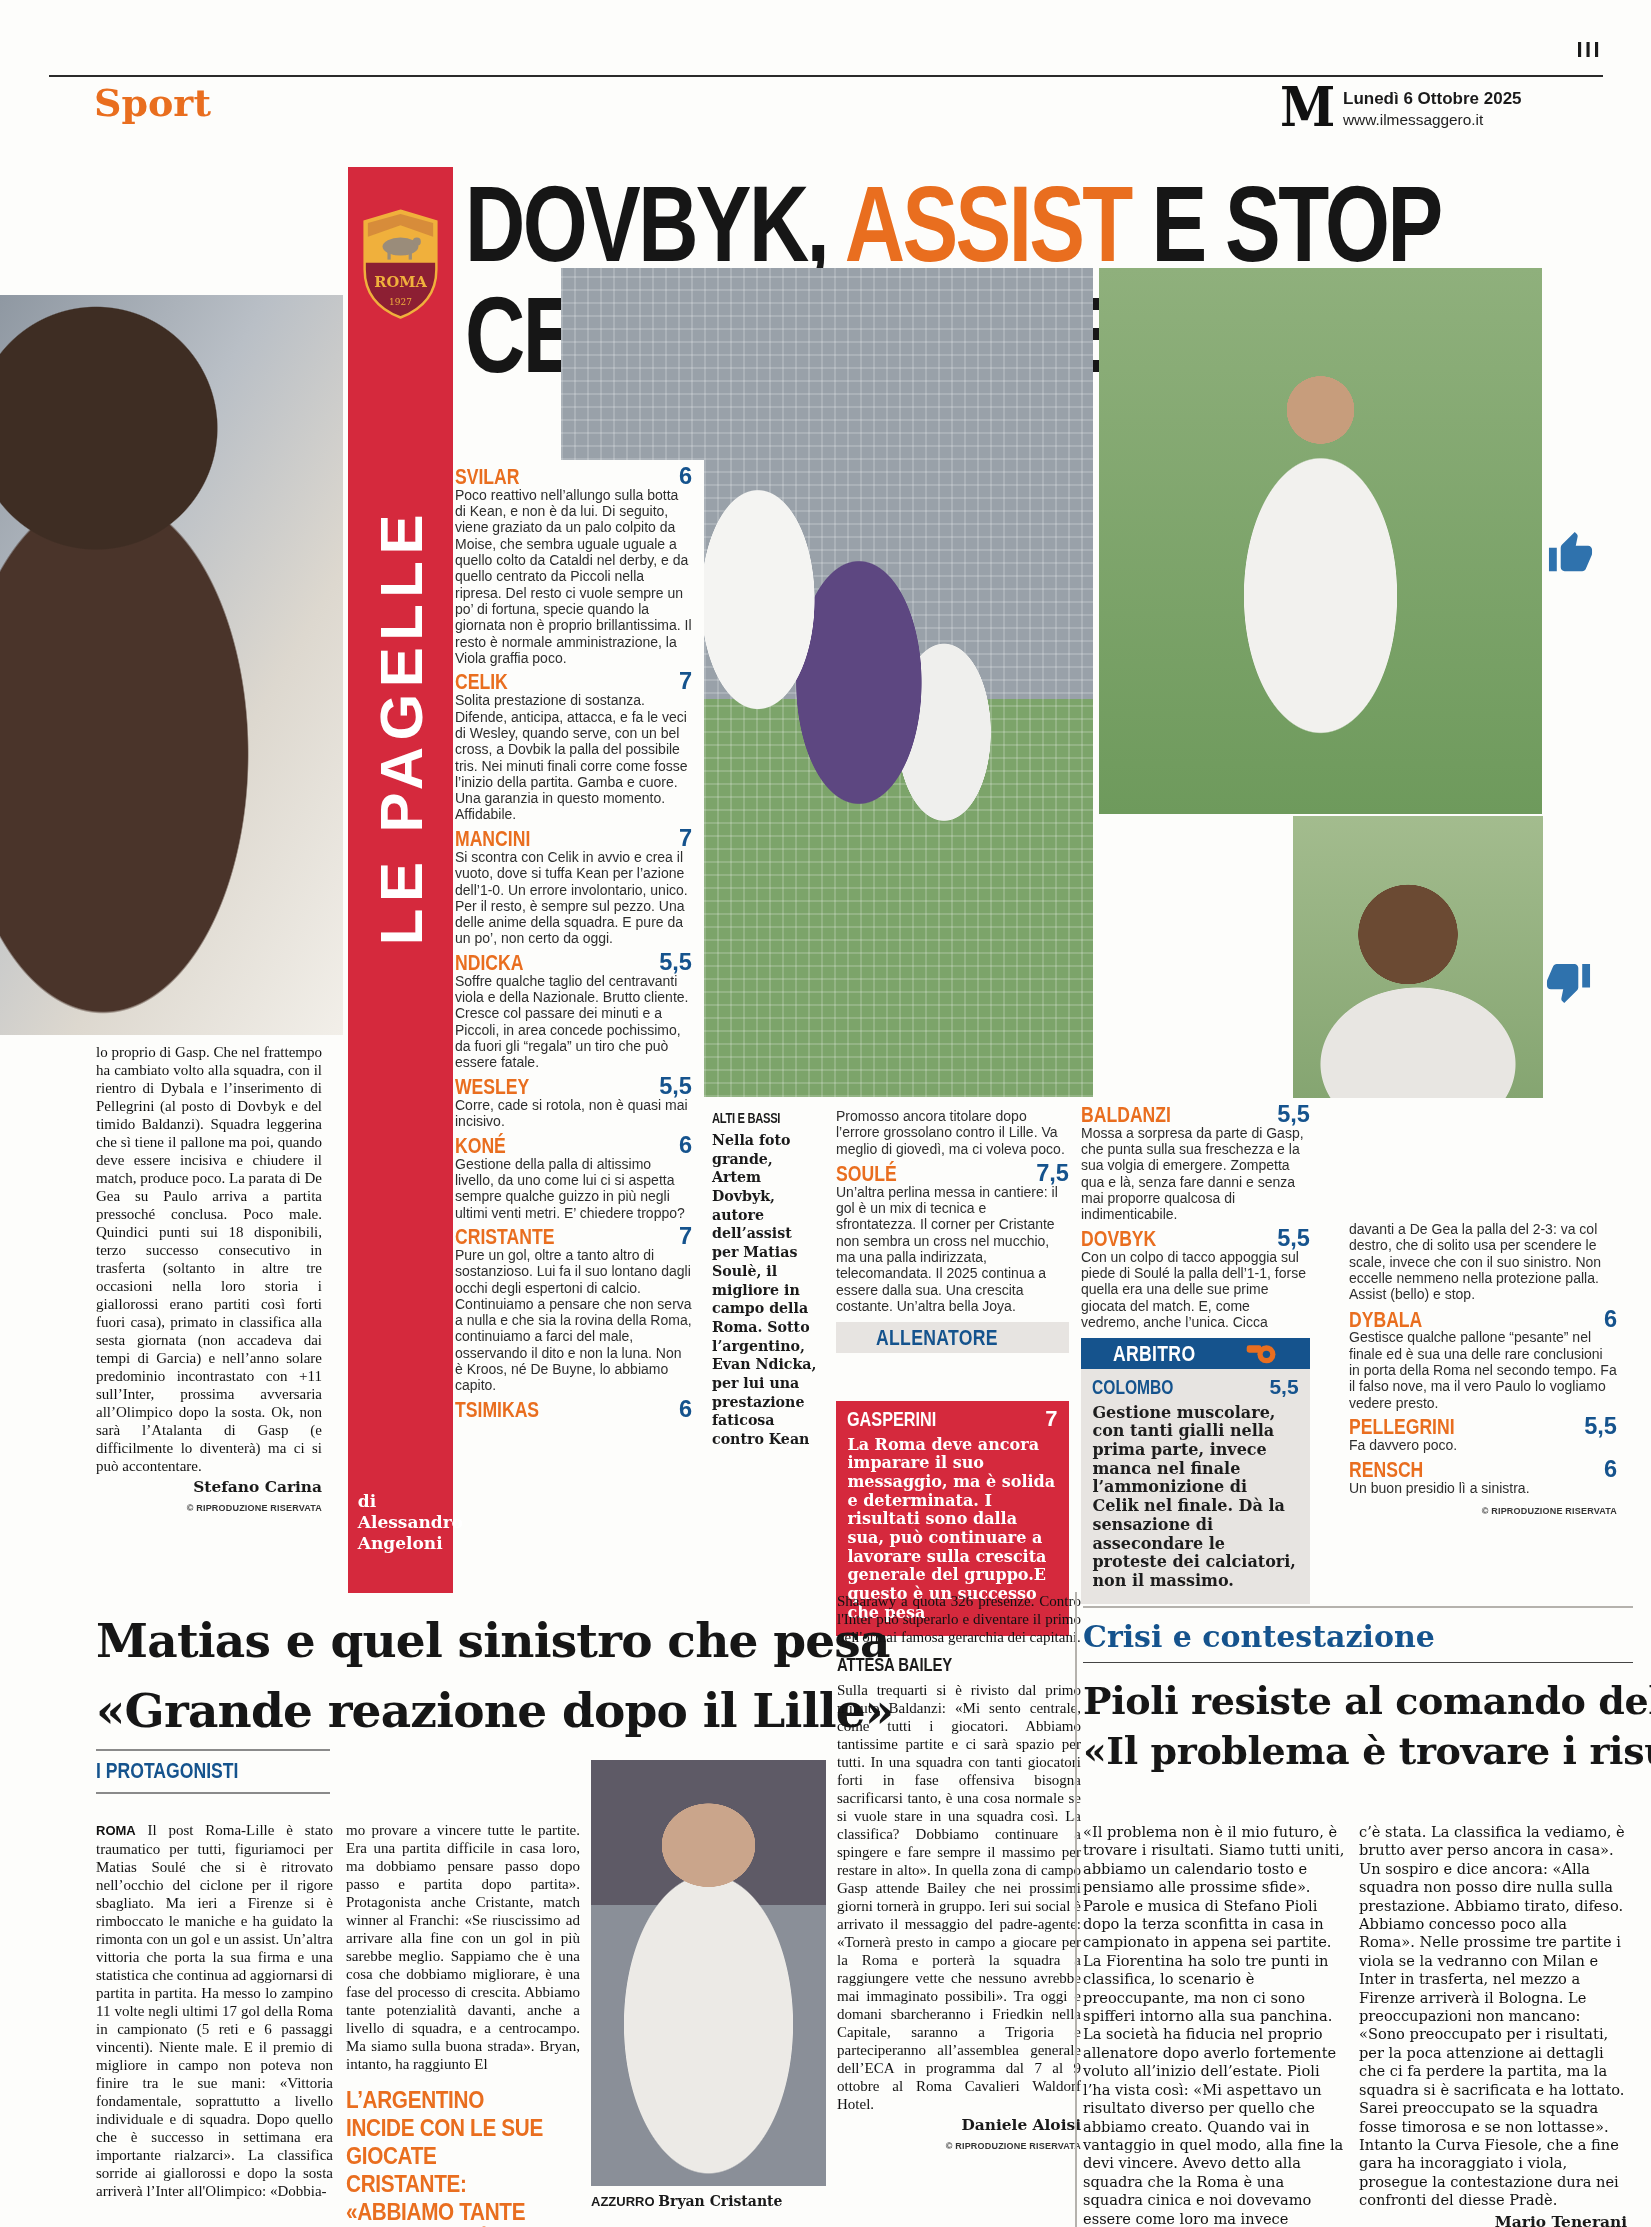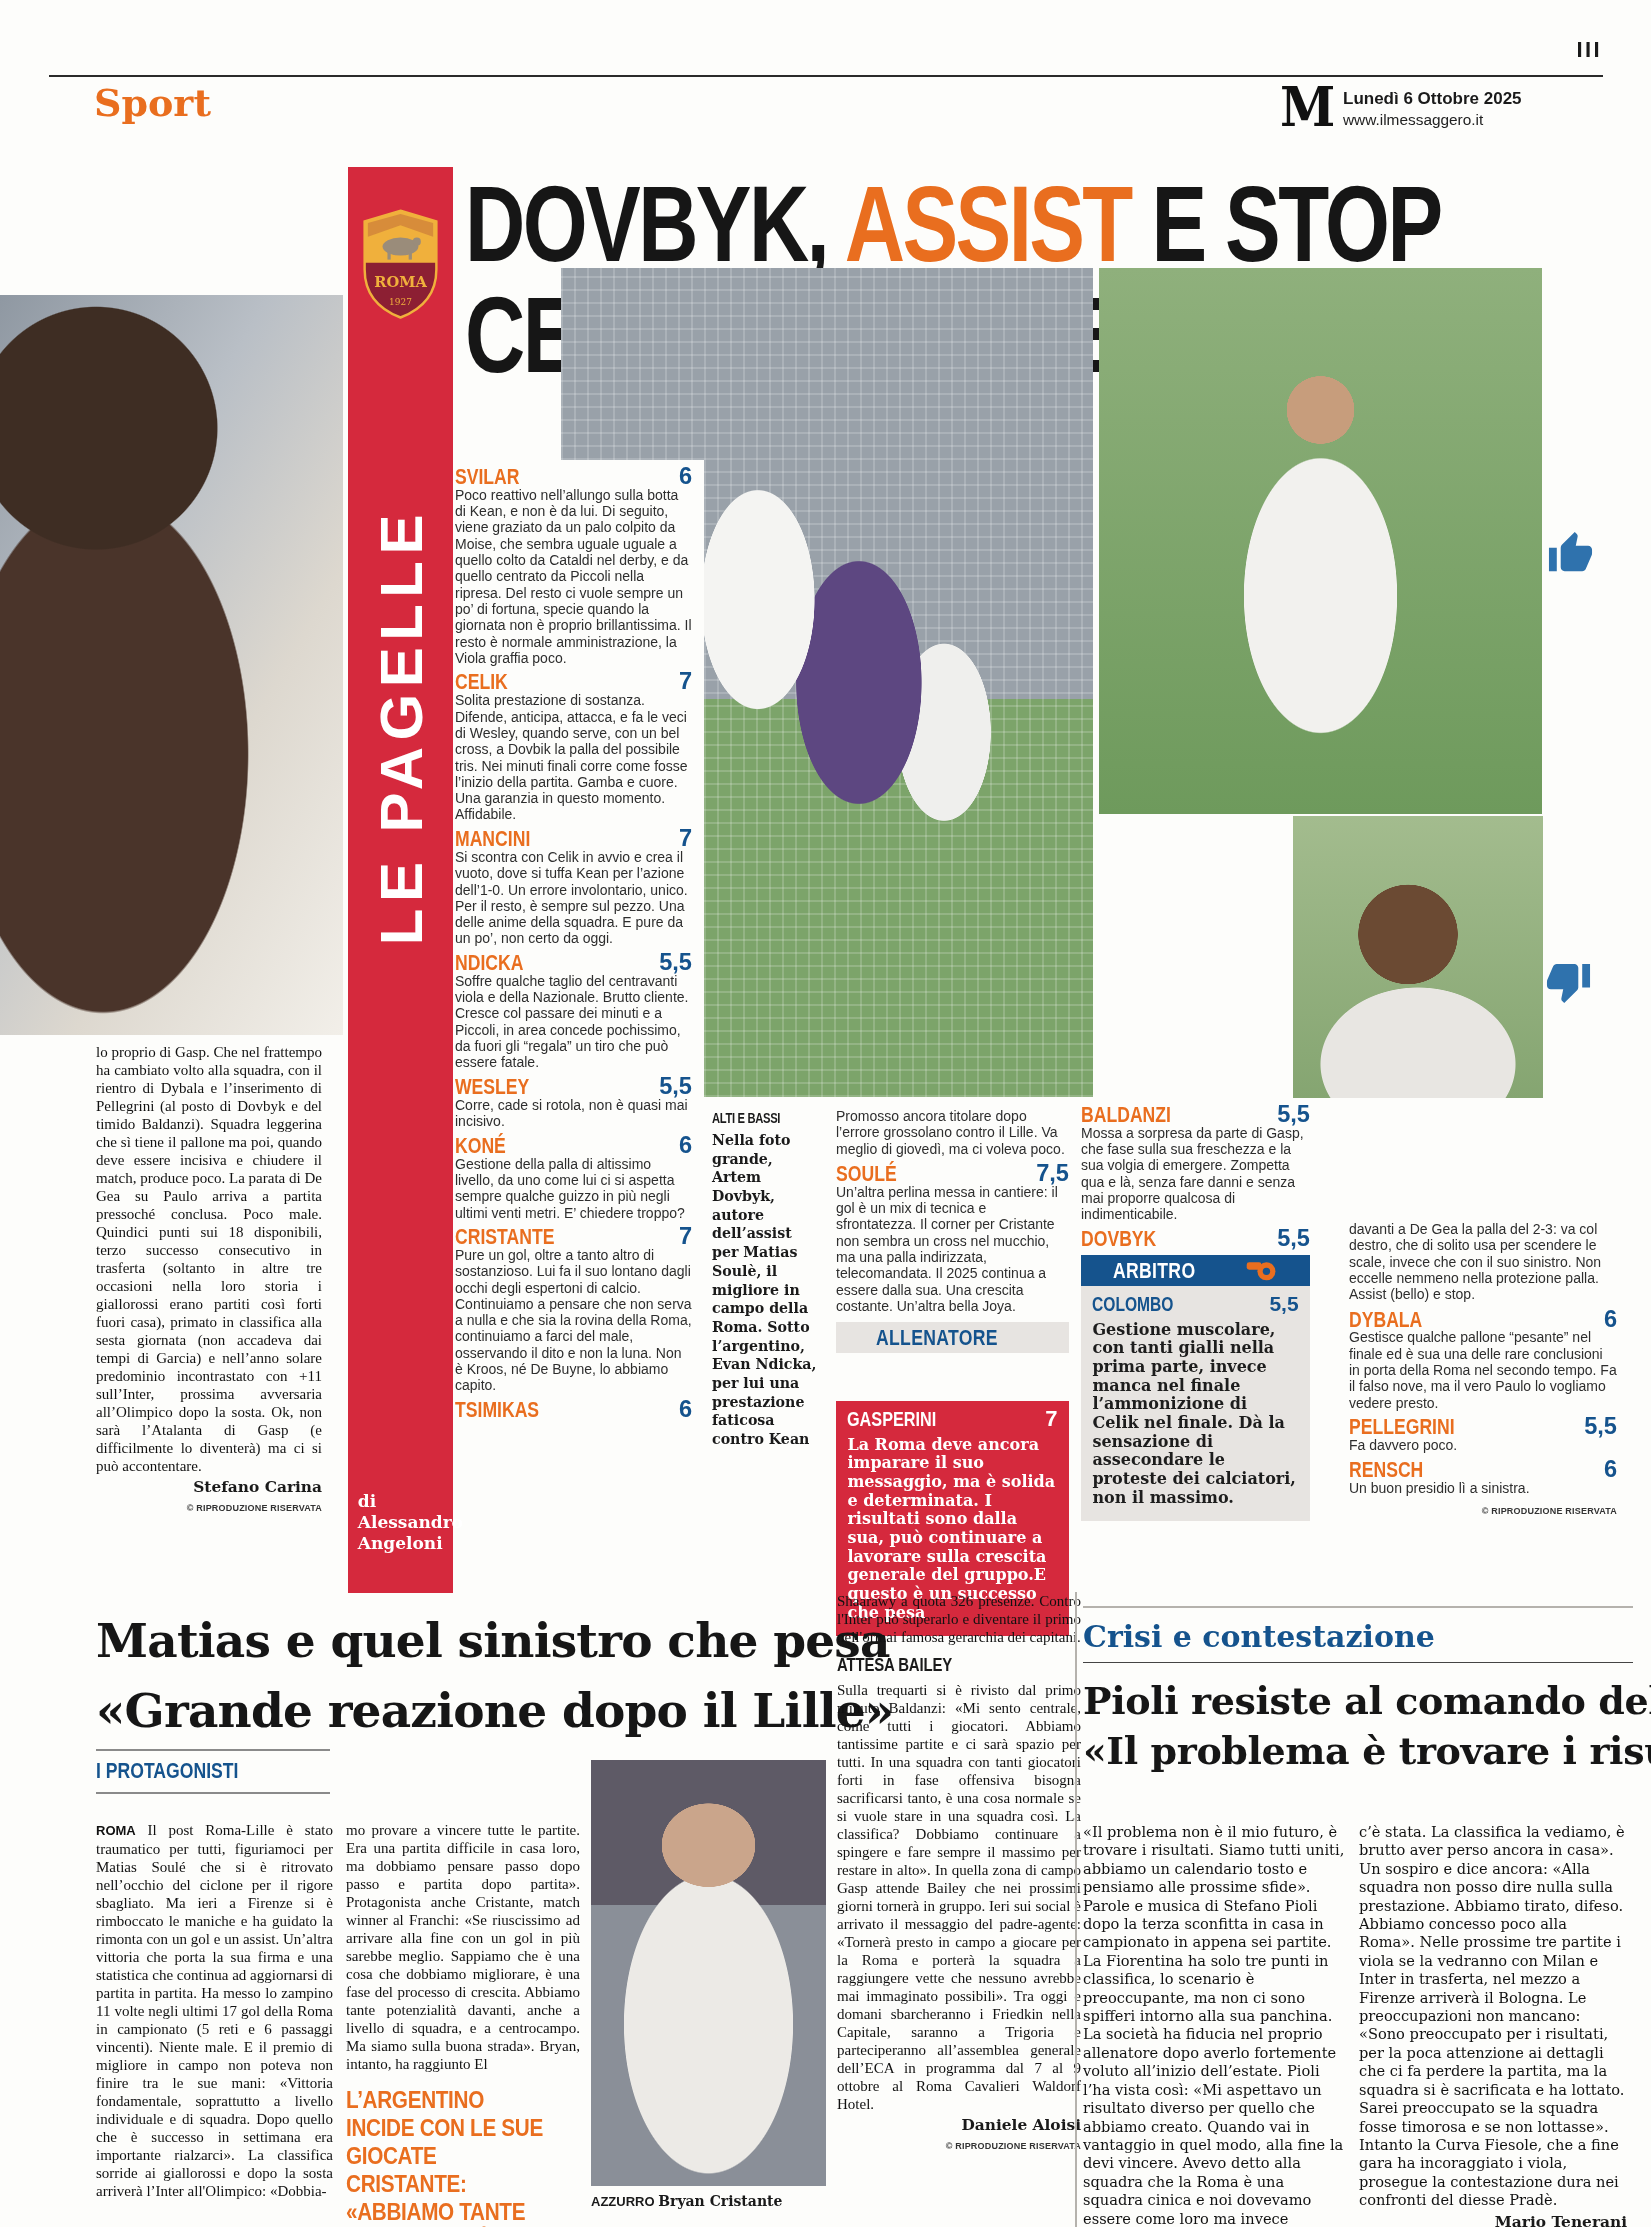--- a/index.html
+++ b/index.html
@@ -271,27 +271,28 @@
       </div>
     </div>
   </div>
 
   <div class="abs col3 ratecol">
     <div class="player">
       <div class="phead">
           <span class="pname cond">BALDANZI</span>
           <span class="pscore">5,5</span>
         </div>
-      <div class="ptext">Mossa a sorpresa da parte di Gasp, che fase sulla sua freschezza e la sua volgia di emergere. Zompetta qua e là, senza fare danni e senza mai proporre qualcosa di indimenticabile.</div>
+      <div class="ptext">Mossa a sorpresa da parte di Gasp, che punta sulla sua freschezza e la sua volgia di emergere. Zompetta qua e là, senza fare danni e senza mai proporre qualcosa di indimenticabile.</div>
     </div>
     <div class="player">
       <div class="phead">
           <span class="pname cond">DOVBYK</span>
           <span class="pscore">5,5</span>
         </div>
+      <div class="ptext">Con un colpo di tacco appoggia sul piede di Soulé la palla dell’1-1, forse quella era una delle sue prime giocata del match. E, come vedremo, anche l’unica. Cicca</div>
     </div>
     <div class="coachblock refbox">
       <div class="boxbar refbar">
         <span class="cond">ARBITRO</span>
         <svg width="33" height="23" viewBox="0 0 40 28">
           <rect x="2" y="4" width="18" height="9" rx="3" fill="#e96e1f"></rect>
           <circle cx="26" cy="15" r="11" fill="#e96e1f"></circle>
           <circle cx="26" cy="15" r="4.5" fill="#15538d"></circle>
         </svg>
       </div>

